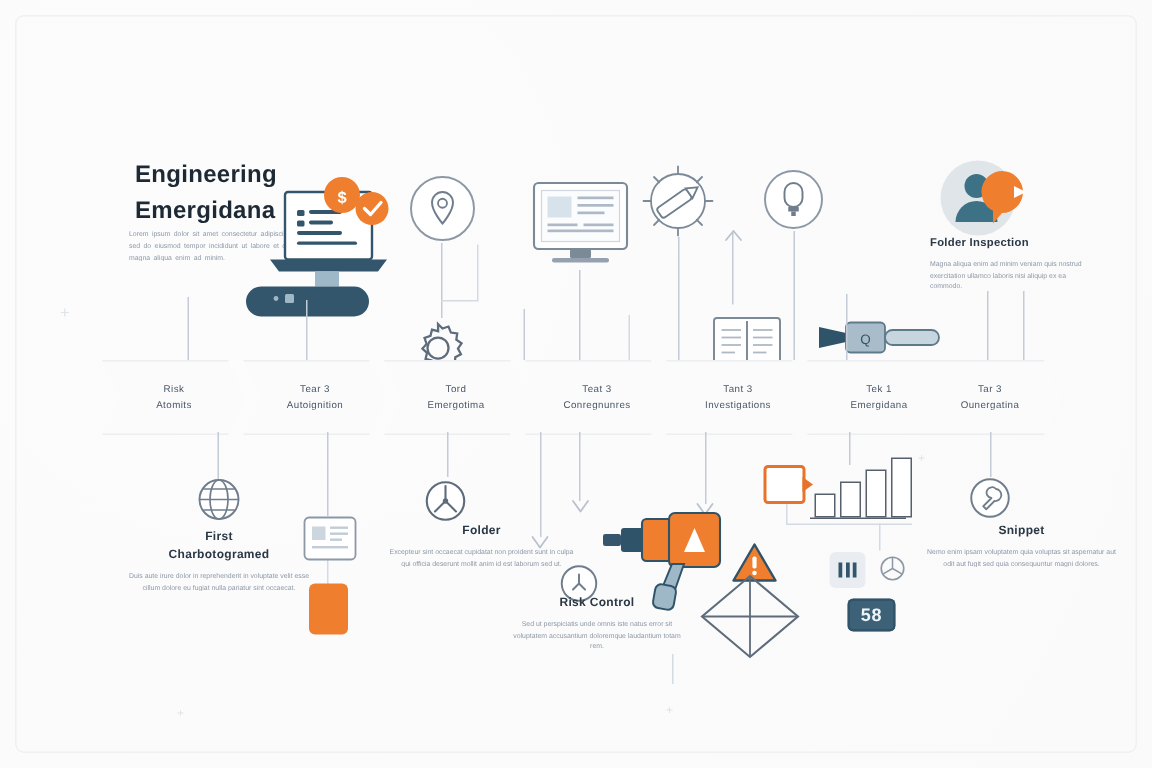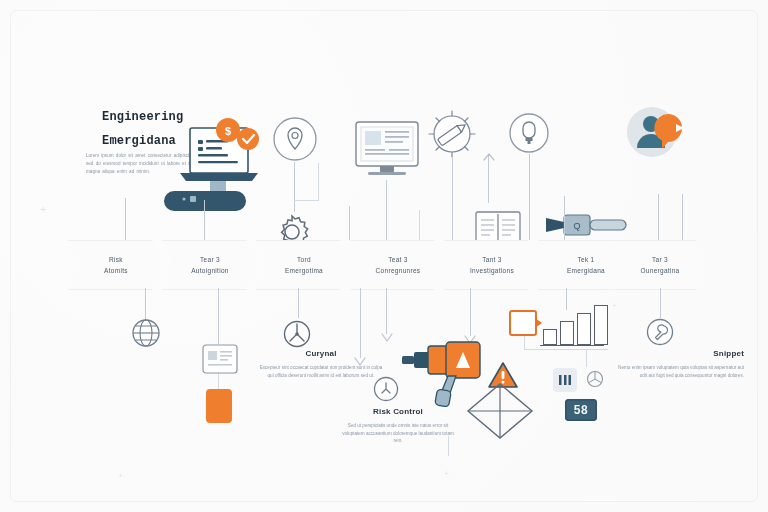--- a/index.html
+++ b/index.html
@@ -19,24 +19,23 @@
     position:absolute;left:10px;top:10px;right:10px;bottom:10px;
     border:1px solid #f0f0f2;border-radius:6px;
     box-sizing:border-box;
   }
   
   .vline{position:absolute;width:1px;background:#c3ccd6;}
   .hline{position:absolute;height:1px;background:#c3ccd6;}
   .vline.thin,.hline.thin{background:#d3dae2;}
   
   .title{
-    position:absolute;left:102px;top:105px;width:180px;
-    color:#1d2a35;font-size:12px;line-height:24px;font-weight:600;
+    position:absolute;left:90px;top:105px;width:180px;
+    color:#1d2a35;font-size:16px;line-height:24px;font-weight:600;
     letter-spacing:.2px;
-    font-family:Liberation Mono, monospace;
   }
   .title .l2{display:block;}
   .blurbody{
     position:absolute;left:86px;top:152px;width:118px;
     font-size:4.6px;line-height:8px;color:#8d98a6;
     filter:blur(.45px);
     word-spacing:1px;
   }
   
   .band{
@@ -293,20 +292,24 @@
     <div class="chev" style="left:470px;width:96px;">
       <span class="t1">Tek 1</span>
       <span class="t2">Emergidana</span>
     </div>
     <div class="chev" style="left:544px;width:96px;">
       <span class="t1">Tar 3</span>
       <span class="t2">Ounergatina</span>
     </div>
   </div>
 
+  <div class="block left-al" style="left:620px;top:156px;width:104px;">
+    <div class="h" style="font-size:7.5px;">Folder Inspection</div>
+    <div class="p">Magna aliqua enim ad minim veniam quis nostrud exercitation ullamco laboris nisi aliquip ex ea commodo.</div>
+  </div>
 
   <div class="vline" style="left:145px;top:288px;height:32px;"></div>
   <div class="vline" style="left:218px;top:288px;height:56px;"></div>
   <div class="vline" style="left:298px;top:288px;height:30px;"></div>
   <div class="vline" style="left:360px;top:288px;height:70px;"></div>
   <div class="vline" style="left:386px;top:288px;height:46px;"></div>
   <div class="vline" style="left:470px;top:288px;height:48px;"></div>
   <div class="vline" style="left:566px;top:288px;height:22px;"></div>
   <div class="vline" style="left:660px;top:288px;height:30px;"></div>
 
@@ -331,20 +334,25 @@
   <div class="vline thin" style="left:218px;top:368px;height:22px;"></div>
   <div class="vline thin" style="left:448px;top:436px;height:20px;"></div>
 
   <div style="position:absolute;left:131px;top:318px;">
     <svg width="30" height="30" viewBox="0 0 30 30">
       <circle cx="15" cy="15" r="13" fill="#ffffff" stroke="#6f7d8c" stroke-width="1.3"></circle>
       <ellipse cx="15" cy="15" rx="6" ry="13" fill="none" stroke="#6f7d8c" stroke-width="1.1"></ellipse>
       <line x1="2" y1="15" x2="28" y2="15" stroke="#6f7d8c" stroke-width="1.1"></line>
       <path d="M4.5 8 h21 M4.5 22 h21" stroke="#6f7d8c" stroke-width="1"></path>
     </svg>
+  </div>
+  <div class="block" style="left:86px;top:352px;width:120px;">
+    <div class="h">First</div>
+    <div class="h">Charbotogramed</div>
+    <div class="p">Duis aute irure dolor in reprehenderit in voluptate velit esse cillum dolore eu fugiat nulla pariatur sint occaecat.</div>
   </div>
 
   <div style="position:absolute;left:202px;top:344px;">
     <svg width="36" height="30" viewBox="0 0 36 30">
       <rect x="1" y="1" width="34" height="28" rx="3" fill="#ffffff" stroke="#8c98a6" stroke-width="1.2"></rect>
       <rect x="6" y="7" width="9" height="9" fill="#ccd6de"></rect>
       <g fill="#c2ccd6">
           <rect x="18" y="7" width="12" height="1.6"></rect>
           <rect x="18" y="11" width="12" height="1.6"></rect>
           <rect x="18" y="15" width="8" height="1.6"></rect>
@@ -355,31 +363,31 @@
   <div class="orangeRect"></div>
 
   <div style="position:absolute;left:283px;top:320px;">
     <svg width="28" height="28" viewBox="0 0 28 28">
       <circle cx="14" cy="14" r="12.5" fill="#ffffff" stroke="#5e6b7a" stroke-width="1.4"></circle>
       <path d="M14 4 v9 M14 14 l-7 7 M14 14 l7 7" stroke="#5e6b7a" stroke-width="1.4" fill="none" stroke-linecap="round"></path>
       <circle cx="14" cy="14" r="1.8" fill="#5e6b7a"></circle>
     </svg>
   </div>
   <div class="block" style="left:258px;top:348px;width:126px;">
-    <div class="h">Curynal</div>
+    <div class="h">Folder</div>
     <div class="p">Excepteur sint occaecat cupidatat non proident sunt in culpa qui officia deserunt mollit anim id est laborum sed ut.</div>
   </div>
 
   <div style="position:absolute;left:373px;top:376px;">
     <svg width="26" height="26" viewBox="0 0 26 26">
       <circle cx="13" cy="13" r="11.5" fill="#ffffff" stroke="#6f7d8c" stroke-width="1.3"></circle>
       <path d="M13 13 l0 -6 M13 13 l-4 4 M13 13 l4 4" stroke="#6f7d8c" stroke-width="1.3" fill="none" stroke-linecap="round"></path>
     </svg>
   </div>
-  <div class="block" style="left:338px;top:406px;width:120px;">
+  <div class="block" style="left:338px;top:396px;width:120px;">
     <div class="h">Risk Control</div>
     <div class="p">Sed ut perspiciatis unde omnis iste natus error sit voluptatem accusantium doloremque laudantium totam rem.</div>
   </div>
 
   <div class="drill">
     <svg width="86" height="80" viewBox="0 0 86 80">
       <rect x="2" y="26" width="12" height="8" rx="1.5" fill="#36566d"></rect>
       <rect x="14" y="22" width="16" height="16" rx="2" fill="#2f5369"></rect>
       <rect x="28" y="16" width="20" height="28" rx="3" fill="#ef7f2f" stroke="#2f5369" stroke-width="1.4"></rect>
       <rect x="46" y="12" width="34" height="36" rx="4" fill="#ef7f2f" stroke="#2f5369" stroke-width="1.4"></rect>
@@ -430,17 +438,17 @@
       <path d="M9 1.5 v7.5 M9 9 l-6.5 3.8 M9 9 l6.5 3.8" stroke="#8c98a6" stroke-width="1"></path>
     </svg>
   </div>
 
   <div style="position:absolute;left:646px;top:318px;">
     <svg width="28" height="28" viewBox="0 0 28 28">
       <circle cx="14" cy="14" r="12.5" fill="#ffffff" stroke="#6f7d8c" stroke-width="1.3"></circle>
       <path d="M18 8 a3.6 3.6 0 1 0 -3 6 l-5.5 5.5 l2 2 l5.5 -5.5 a3.6 3.6 0 0 0 1 -8 z" fill="none" stroke="#6f7d8c" stroke-width="1.2" stroke-linejoin="round"></path>
     </svg>
   </div>
-  <div class="block" style="left:618px;top:348px;width:126px;text-align:right;">
+  <div class="block" style="left:618px;top:348px;width:126px;">
     <div class="h">Snippet</div>
     <div class="p">Nemo enim ipsam voluptatem quia voluptas sit aspernatur aut odit aut fugit sed quia consequuntur magni dolores.</div>
   </div>
 </div>
 
 </body></html>

